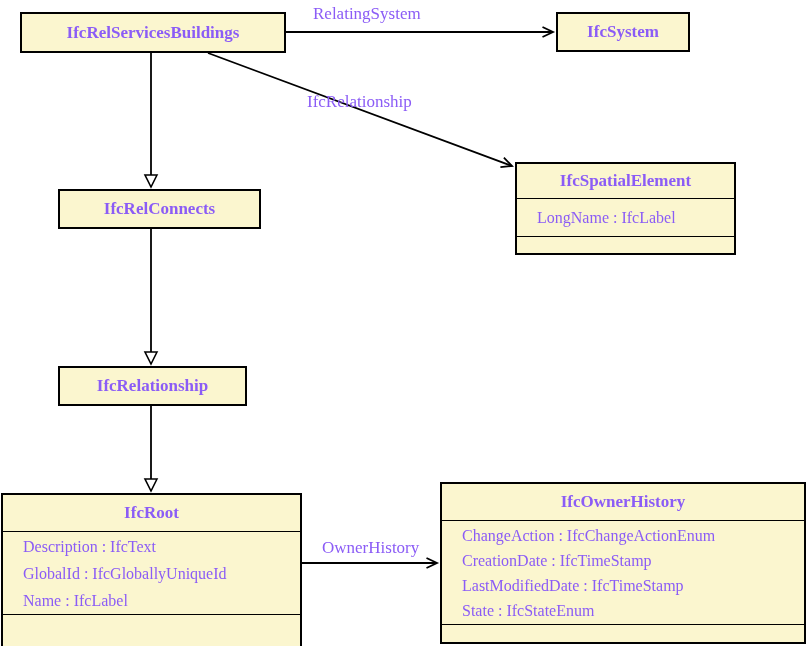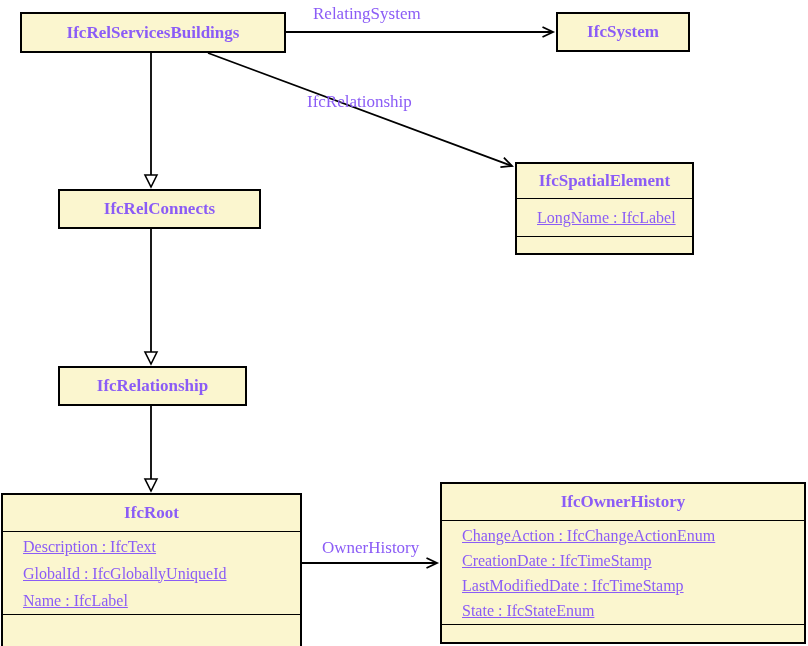--- a/index.html
+++ b/index.html
@@ -42,21 +42,20 @@
   }
   .uml-title.fill { flex: 1; }
   .uml-attrs {
     border-top: 1.5px solid #000000;
     box-sizing: border-box;
     padding-left: 20px;
     padding-right: 6px;
     display: flex;
     flex-direction: column;
     justify-content: center;
-    text-decoration: underline;
   }
   .uml-attr {
     font-size: 16px;
     white-space: nowrap;
   }
   .uml-empty {
     border-top: 1.5px solid #000000;
     flex: 1;
     box-sizing: border-box;
   }
@@ -96,21 +95,21 @@
   <span class="edge-label" style="left:322px; top:538px;">OwnerHistory</span>
 
   <div class="uml-class" style="left:20px; top:12px; width:266px; height:41px;">
     <div class="uml-title fill">IfcRelServicesBuildings</div>
   </div>
 
   <div class="uml-class" style="left:556px; top:12px; width:134px; height:40px;">
     <div class="uml-title fill">IfcSystem</div>
   </div>
 
-  <div class="uml-class" style="left:515px; top:162px; width:179px; height:93px;">
+  <div class="uml-class" style="left:515px; top:162px; width:221px; height:93px;">
     <div class="uml-title" style="height:34px;">IfcSpatialElement</div>
     <div class="uml-attrs" style="height:38px;">
       <div class="uml-attr">LongName : IfcLabel</div>
     </div>
     <div class="uml-empty"></div>
   </div>
 
   <div class="uml-class" style="left:58px; top:189px; width:203px; height:40px;">
     <div class="uml-title fill">IfcRelConnects</div>
   </div>

